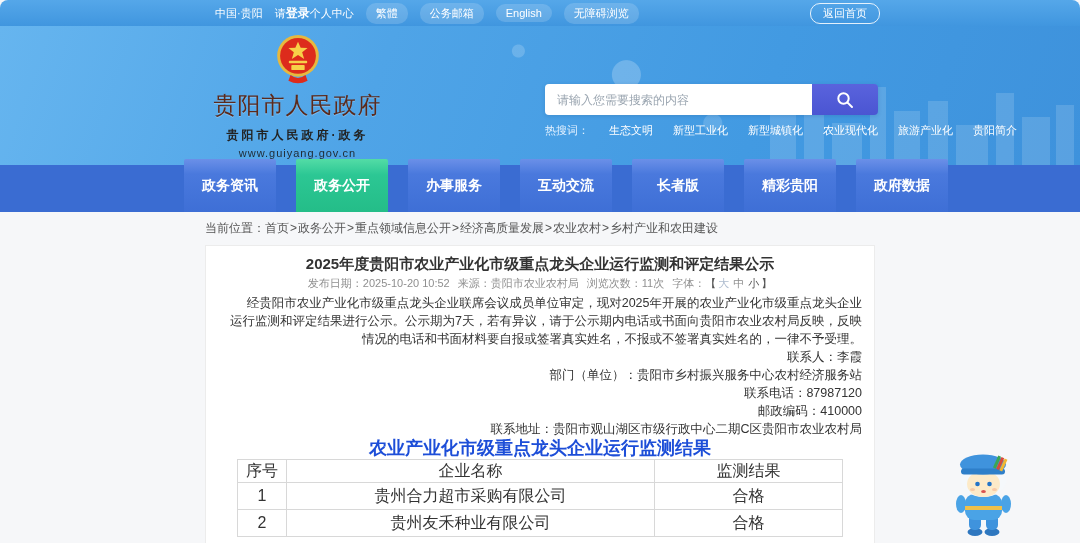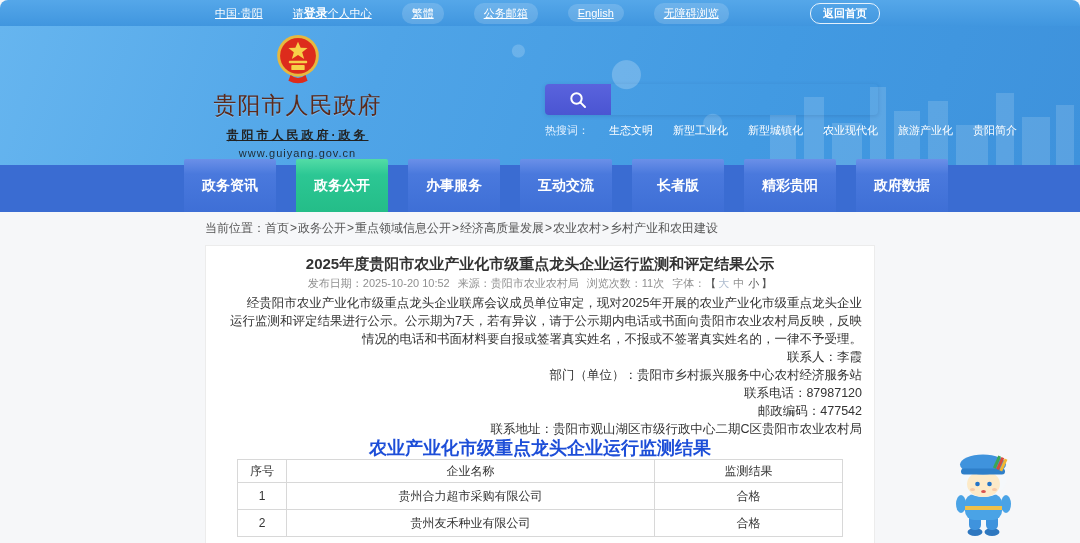--- a/index.html
+++ b/index.html
@@ -4,40 +4,40 @@
 <style>
   * { margin:0; padding:0; box-sizing:border-box; }
   html,body { width:1080px; height:543px; overflow:hidden; }
   body { font-family:"Liberation Sans","DejaVu Sans",sans-serif; background:#f6f7f9; }
   .page { position:relative; width:1080px; height:543px; overflow:hidden; background:#f6f7f9; border-radius:8px 8px 0 0; }
 
   
   .topbar { height:26px; background:linear-gradient(180deg,#55a7e9,#4096df);
     display:flex; align-items:center; justify-content:space-between;
     padding:0 200px 0 215px; color:#fff; font-size:11px; }
-  .topbar-left { display:flex; align-items:center; gap:30px;text-decoration:underline; }
+  .topbar-left { display:flex; align-items:center; gap:12px; }
   .tb-item { cursor:pointer; white-space:nowrap; }
   .tb-item b { font-weight:bold; font-size:12px; }
   .tb-pill { background:rgba(255,255,255,.16); border-radius:10px; padding:3px 10px; cursor:pointer; white-space:nowrap; }
-  .tb-home { border:1px solid rgba(255,255,255,.85); border-radius:10px; padding:2px 12px; cursor:pointer; white-space:nowrap;font-weight:bold; }
+  .tb-home { border:1px solid rgba(255,255,255,.85); border-radius:10px; padding:2px 12px; cursor:pointer; white-space:nowrap; }
 
   
   .header { position:relative; height:139px;
     background:
       radial-gradient(circle at 58% 35%, rgba(255,255,255,.22) 0 14px, rgba(255,255,255,0) 15px),
       radial-gradient(circle at 66% 70%, rgba(255,255,255,.16) 0 9px, rgba(255,255,255,0) 10px),
       radial-gradient(circle at 48% 18%, rgba(255,255,255,.18) 0 6px, rgba(255,255,255,0) 7px),
       linear-gradient(110deg,#66b5ef 0%,#4fa4e7 35%,#429ae2 70%,#3e92dc 100%);
     overflow:hidden; }
   .city { position:absolute; right:0; bottom:0; opacity:.9; }
   .logo { position:absolute; left:205px; top:6px; width:185px; text-align:center; cursor:pointer; }
   .emblem { display:block; margin:0 auto 2px; }
   .site-title { font-size:23px; font-weight:normal; color:#5b2a1c; letter-spacing:1px;
     text-shadow:0 1px 0 rgba(255,255,255,.25); white-space:nowrap; }
-  .site-sub { margin-top:6px; font-size:12px; font-weight:bold; color:#222; letter-spacing:3px; white-space:nowrap;text-decoration:underline; }
+  .site-sub { margin-top:6px; font-size:12px; font-weight:bold; color:#222; letter-spacing:3px; white-space:nowrap; }
   .site-url { margin-top:3px; font-size:11px; color:#1f2a33; letter-spacing:1px; }
   .search-wrap { position:absolute; left:545px; top:58px; width:335px; }
   .search-box { display:flex; width:333px; height:31px; border-radius:4px; overflow:hidden;
     box-shadow:0 1px 4px rgba(20,60,110,.18); }
   .search-box input { flex:1; border:none; outline:none; padding:0 12px; font-size:12px; color:#333; background:#fff; }
   .search-box input::placeholder { color:#9aa5b0; }
   .search-btn { width:66px; border:none; background:linear-gradient(180deg,#5a63dd,#4a55d2); cursor:pointer;
     display:flex; align-items:center; justify-content:center; }
   .hotwords { margin-top:8px; display:flex; align-items:center; gap:20px; font-size:11px; color:#eef6ff; white-space:nowrap; }
   .hotwords a { color:#fff; text-decoration:none; cursor:pointer; }
@@ -62,21 +62,21 @@
   .meta { text-align:center; font-size:11px; color:#8f8f8f; line-height:14px; margin-bottom:4px; white-space:nowrap; }
   .meta .v { margin-right:8px; }
   .meta .bracket { color:#555; }
   .fs { cursor:pointer; margin:0 2px; text-decoration:none; }
   .fs-large { color:#aebccf; }
   .fs-med { color:#8a8a8a; }
   .fs-small { color:#555; }
   .para, .contact { font-size:12.5px; color:#333; line-height:18px; text-indent:2em;text-align:right; }
   .tbl-caption { text-align:center; font-size:18px; font-weight:bold; color:#1d4ed8; line-height:16px; margin-top:2px; }
   table.results { width:94%; margin:3px auto 0; border-collapse:collapse; }
-  table.results th, table.results td { border:1px solid #d8d8d8; text-align:center; font-size:12px; color:#333; }
+  table.results th, table.results td { border:1px solid #d8d8d8; text-align:center; font-size:16px; color:#333; }
   table.results th { height:23px; font-weight:normal; }
   table.results td { height:27px; }
   .col-seq { width:8%; } .col-name { width:61%; } .col-result { width:31%; }
 
   
   .mascot { position:absolute; right:58px; bottom:4px; cursor:pointer; }
 </style>
 </head>
 <body>
 
@@ -117,20 +117,21 @@
         <rect x="19" y="33" width="22" height="3" rx="1" fill="#f7d048"></rect>
         <rect x="22" y="38" width="16" height="6" rx="1" fill="#f7d048"></rect>
         <path d="M21 50 q9 7 18 0 l2.5 7 q-11.5 6 -23 0 Z" fill="#dd2b1c"></path>
       </svg>
       <div class="site-title">贵阳市人民政府</div>
       <div class="site-sub">贵阳市人民政府·政务</div>
       <div class="site-url">www.guiyang.gov.cn</div>
     </div>
     <div class="search-wrap">
       <div class="search-box">
+        <input type="text" placeholder="请输入您需要搜索的内容" style="">
         <button class="search-btn">
           <svg width="20" height="20" viewBox="0 0 20 20">
             <circle cx="8.5" cy="8.5" r="5.2" fill="none" stroke="#ffffff" stroke-width="2"></circle>
             <line x1="12.6" y1="12.6" x2="17" y2="17" stroke="#ffffff" stroke-width="2" stroke-linecap="round"></line>
           </svg>
         </button>
       </div>
       <div class="hotwords">
         <span class="hot-label">热搜词：</span>
         <a>生态文明</a>
@@ -162,21 +163,21 @@
 
     <div class="card">
       <h1 class="art-title">2025年度贵阳市农业产业化市级重点龙头企业运行监测和评定结果公示</h1>
       <div class="meta">
         <span>发布日期：</span><span class="v">2025-10-20 10:52</span><span>来源：</span><span class="v">贵阳市农业农村局</span><span>浏览次数：</span><span class="v">11次</span><span>字体：</span><span class="bracket">【</span><a class="fs fs-large">大</a><a class="fs fs-med">中</a><a class="fs fs-small">小</a><span class="bracket">】</span>
       </div>
       <p class="para">经贵阳市农业产业化市级重点龙头企业联席会议成员单位审定，现对2025年开展的农业产业化市级重点龙头企业运行监测和评定结果进行公示。公示期为7天，若有异议，请于公示期内电话或书面向贵阳市农业农村局反映，反映情况的电话和书面材料要自报或签署真实姓名，不报或不签署真实姓名的，一律不予受理。</p>
       <div class="contact">联系人：李霞</div>
       <div class="contact">部门（单位）：贵阳市乡村振兴服务中心农村经济服务站</div>
       <div class="contact">联系电话：87987120</div>
-      <div class="contact">邮政编码：477542</div>
+      <div class="contact">邮政编码：410000</div>
       <div class="contact">联系地址：贵阳市观山湖区市级行政中心二期C区贵阳市农业农村局</div>
 
       <div class="tbl-caption">农业产业化市级重点龙头企业运行监测结果</div>
       <table class="results">
         <thead>
           <tr>
             <th class="col-seq">序号</th>
             <th class="col-name">企业名称</th>
             <th class="col-result">监测结果</th>
           </tr>

